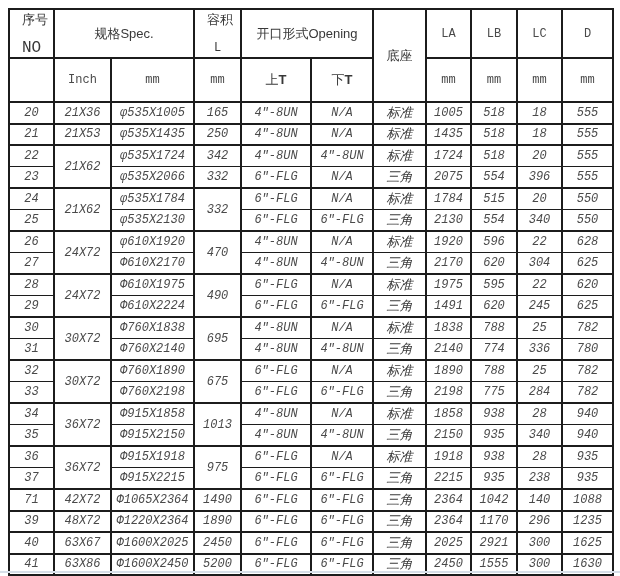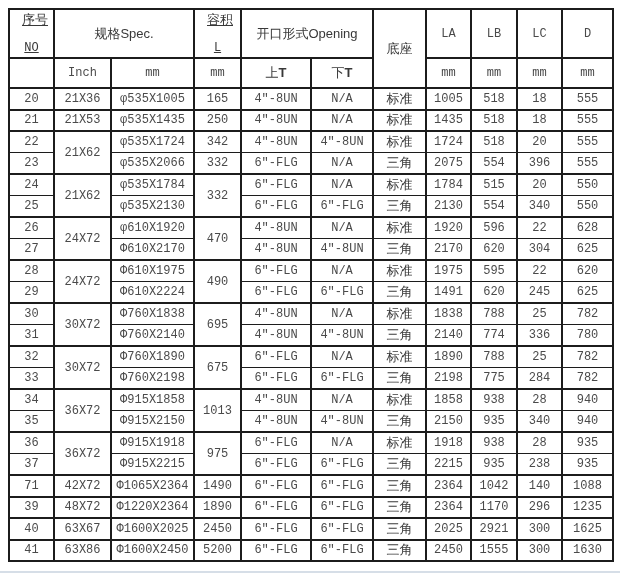--- a/index.html
+++ b/index.html
@@ -11,24 +11,24 @@
     position:absolute;left:8px;top:8px;width:604px;
     border-collapse:collapse;table-layout:fixed;
   }
   th,td{
     border:2px solid #1c1c1c;padding:0;margin:0;
     text-align:center;vertical-align:middle;font-weight:normal;
     color:#4a4a4a;font-family:"Liberation Mono", monospace;font-size:12px;
     overflow:hidden;white-space:nowrap;
   }
   thead tr.h1{height:49px;}
-  thead tr.h2{height:30px;}
-  tbody tr{height:21.5px;}
+  thead tr.h2{height:44px;}
+  tbody tr{height:21.5px;font-style:italic;}
   .cn{font-family:"Liberation Sans", sans-serif;font-size:13px;color:#383838;}
-  .stack{display:flex;flex-direction:column;justify-content:space-between;height:42px;padding:2px 12px;text-decoration:underline;}
+  .stack{display:flex;flex-direction:column;justify-content:space-between;height:42px;padding:2px 12px;}
   .stack span{line-height:13px;}
   tr.pair-a > td{border-bottom-width:1px;}
   tr.pair-b > td{border-top-width:1px;}
   .tbold{font-weight:bold;}
   #bottom-strip{
     position:absolute;left:0;top:571px;width:620px;height:2px;
   }
 </style>
 </head>
 <body>
@@ -45,21 +45,21 @@
       <col style="width:45px">
       <col style="width:46px">
     <col style="width:45px">
       <col style="width:51px">
   </colgroup>
   <thead>
     <tr class="h1">
       <th class="cn">
         <div class="stack">
           <span>序号</span>
-          <span style="font-family:'Liberation Mono',monospace;font-size:12px;">NO</span>
+          <span style="font-family:'Liberation Mono',monospace;font-size:16px;">NO</span>
         </div>
       </th>
       <th colspan="2" class="cn">规格Spec.</th>
       <th class="cn">
         <div class="stack">
           <span>容积</span>
           <span style="font-family:'Liberation Mono',monospace;font-size:12px;">L</span>
         </div>
       </th>
       <th colspan="2" class="cn">开口形式Opening</th>

